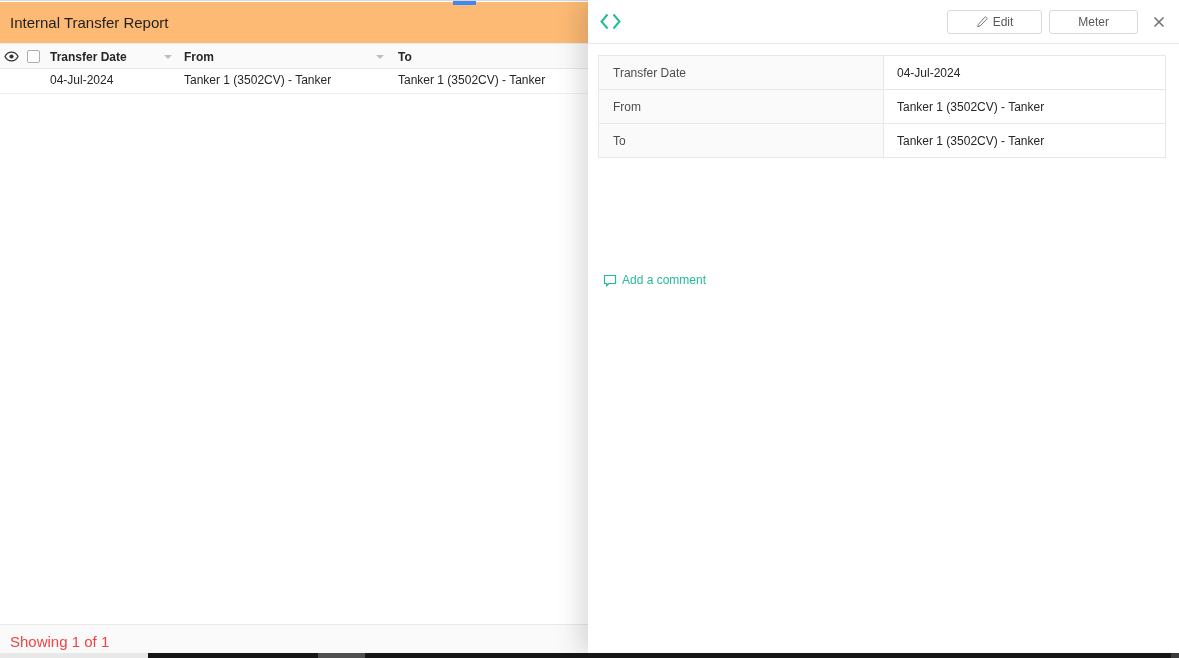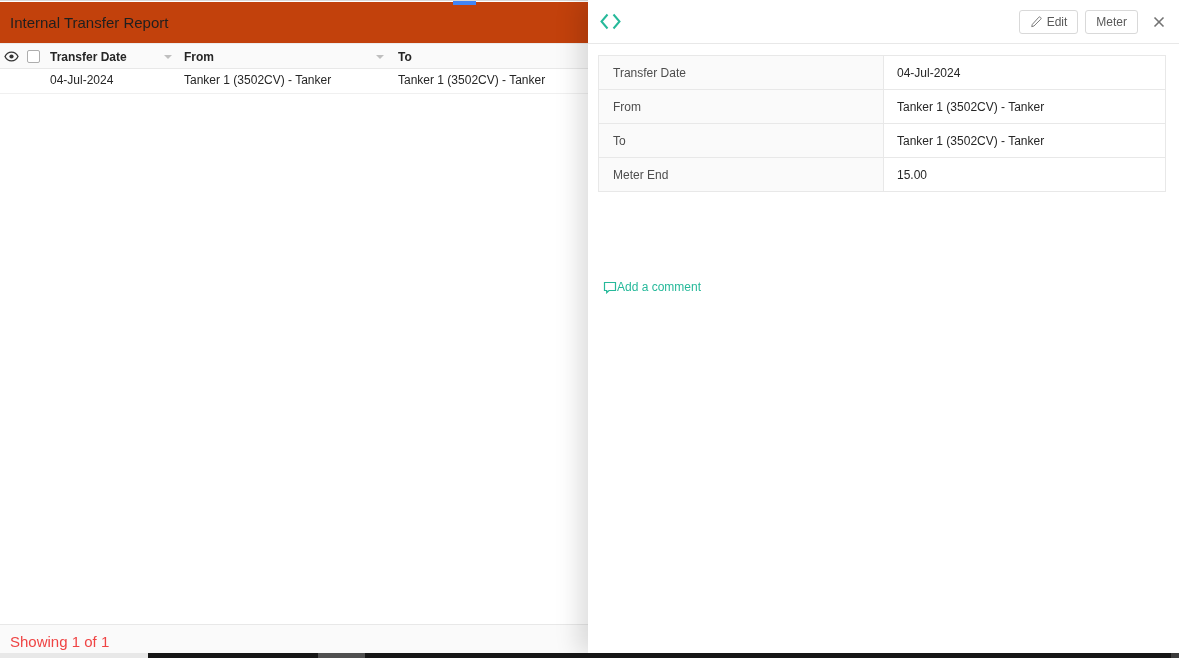--- a/index.html
+++ b/index.html
@@ -3,21 +3,21 @@
 <meta charset="utf-8">
 <style>
   * { margin:0; padding:0; box-sizing:border-box; }
   html,body { width:1179px; height:658px; overflow:hidden; background:#fff;
     font-family:"Liberation Sans", sans-serif; }
   .stage { position:relative; width:1179px; height:658px; background:#fff; }
 
   
   .base { position:absolute; inset:0; background:#fff; border-top:1px solid #d9d9d9; }
   .top-indicator { position:absolute; left:453px; top:0; width:23px; height:4px; background:#4285f4; z-index:5; }
-  .title-bar { position:absolute; left:0; top:1px; width:588px; height:41px; background:#c2410c; }
+  .title-bar { position:absolute; left:0; top:1px; width:588px; height:41px; background:#fdba74; }
   .page-title { position:absolute; left:10px; top:12px; font-size:15px; font-weight:500; color:#1f1f1f; }
 
   .list-header { position:absolute; left:0; top:42px; width:1179px; height:26px;
     background:#fafafa; border-top:1px solid #ececec; border-bottom:1px solid #e8e8e8; }
   .eye-wrap { position:absolute; left:4px; top:6px; width:15px; height:13px; }
   .chk { position:absolute; left:27px; top:6px; width:13px; height:13px; background:#fff;
     border:1px solid #adadad; border-radius:2px; cursor:pointer; }
   .hcol { position:absolute; top:0; height:26px; line-height:26px; font-size:12px; font-weight:700; color:#262626; cursor:pointer; }
   .hcol.c1 { left:50px; } .hcol.c2 { left:184px; } .hcol.c3 { left:398px; }
   .caret { position:absolute; top:11px; width:0; height:0;
@@ -34,31 +34,31 @@
   .footer-text { position:absolute; left:10px; top:8px; font-size:15px; color:#ef4444; }
 
   
   .overlay { position:absolute; left:588px; top:0; width:591px; height:653px; background:#fff;
     box-shadow:-10px 0 22px rgba(0,0,0,0.13); z-index:10; }
   .panel-toolbar { position:absolute; left:0; top:0; width:591px; height:44px; background:#fff;
     border-bottom:1px solid #e8e8e8; }
   .nav-chev { position:absolute; top:13px; width:11px; height:17px; cursor:pointer; }
   .nav-chev.prev { left:11px; } .nav-chev.next { left:23px; }
   .tb-right { position:absolute; right:12px; top:10px; display:flex; align-items:center; gap:7px; }
-  .btn { display:inline-flex; align-items:center; gap:5px; height:24px; padding:0 10px;
+  .btn { display:inline-flex; align-items:center; gap:5px; height:24px; padding:0 28px;
     background:#fff; border:1px solid #d9d9d9; border-radius:3px; font-size:12px;
     color:#595959; font-family:"Liberation Sans", sans-serif; cursor:pointer; }
   .close-x { width:16px; height:16px; margin-left:6px; cursor:pointer; display:inline-flex; align-items:center; justify-content:center; }
 
   .detail-table { position:absolute; left:10px; top:55px; width:568px; border-collapse:collapse; }
   .detail-table td { border:1px solid #e8e8e8; height:34px; font-size:12px; vertical-align:middle; }
   .detail-table td.lbl { width:285px; background:#fafafa; color:#4d4d4d; padding-left:14px; }
   .detail-table td.val { background:#fff; color:#262626; padding-left:13px; }
 
-  .add-comment { position:absolute; left:15px; top:280px; display:flex; align-items:center; 
+  .add-comment { position:absolute; left:15px; top:273px; display:flex; align-items:center; gap:5px;
     color:#26b99a; font-size:12px; cursor:pointer; }
 
   
   .bottom-strip { position:absolute; left:0; top:653px; width:1179px; height:5px; z-index:20; }
   .seg { position:absolute; top:0; height:5px; }
   .seg.light { left:0; width:148px; background:#e8e8e8; }
   .seg.dark { left:148px; width:1031px; background:#161616; }
   .seg.thumb { left:318px; width:47px; background:#4f4f4f; cursor:pointer; }
   .seg.corner { left:1171px; width:8px; background:#3c3c3c; }
 
@@ -144,24 +144,20 @@
           <td class="val">04-Jul-2024</td>
         </tr>
         <tr>
           <td class="lbl">From</td>
           <td class="val">Tanker 1 (3502CV) - Tanker</td>
         </tr>
         <tr>
           <td class="lbl">To</td>
           <td class="val">Tanker 1 (3502CV) - Tanker</td>
         </tr>
-        <tr>
-          <td class="lbl">Meter End</td>
-          <td class="val">15.00</td>
-        </tr>
       </tbody>
     </table>
 
     <div class="add-comment">
       <span>
         <svg width="14" height="13" viewBox="0 0 14 13">
           <path d="M1.5 1.5 h11 v8 h-6.5 l-2.3 2.2 v-2.2 h-2.2 Z" fill="none" stroke="#26b99a" stroke-width="1.2"></path>
         </svg>
       </span>
       <span>Add a comment</span>

